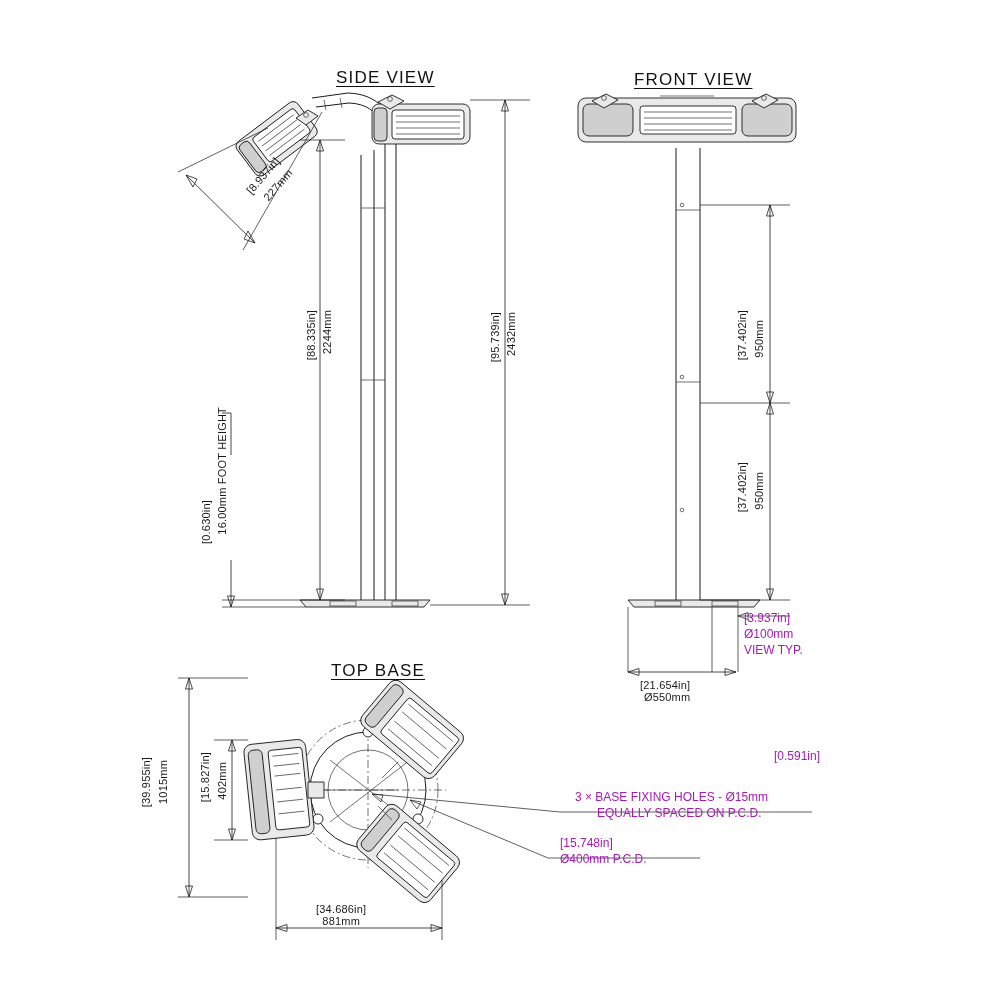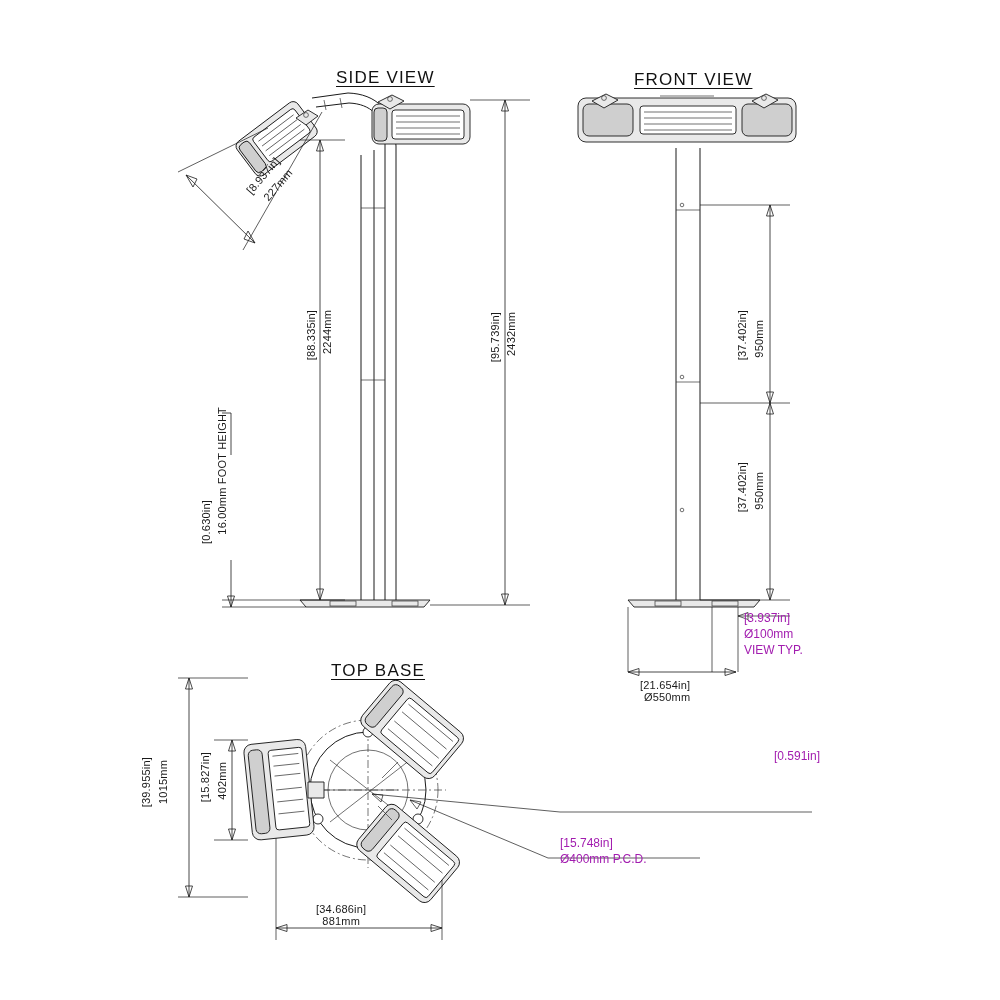--- a/index.html
+++ b/index.html
@@ -293,19 +293,23 @@
   <div class="vlabel" style="left:216px; top:762px;">402mm</div>
 
   <div class="hlabel" style="left:316px; top:903px;">
     <div>[34.686in]</div>
     <div>881mm</div>
   </div>
 
   <div class="note" style="left:575px; top:748px; text-align:right; width:245px;">
     <div style="text-align:right;">[0.591in]</div>
   </div>
+  <div class="note" style="left:575px; top:789px;">
+    <div>3 × BASE FIXING HOLES - Ø15mm</div>
+    <div style="margin-left:22px;">EQUALLY SPACED ON P.C.D.</div>
+  </div>
 
   <div class="note" style="left:560px; top:835px;">
     <div>[15.748in]</div>
     <div>Ø400mm P.C.D.</div>
   </div>
 
 </div>
 
 </body></html>

